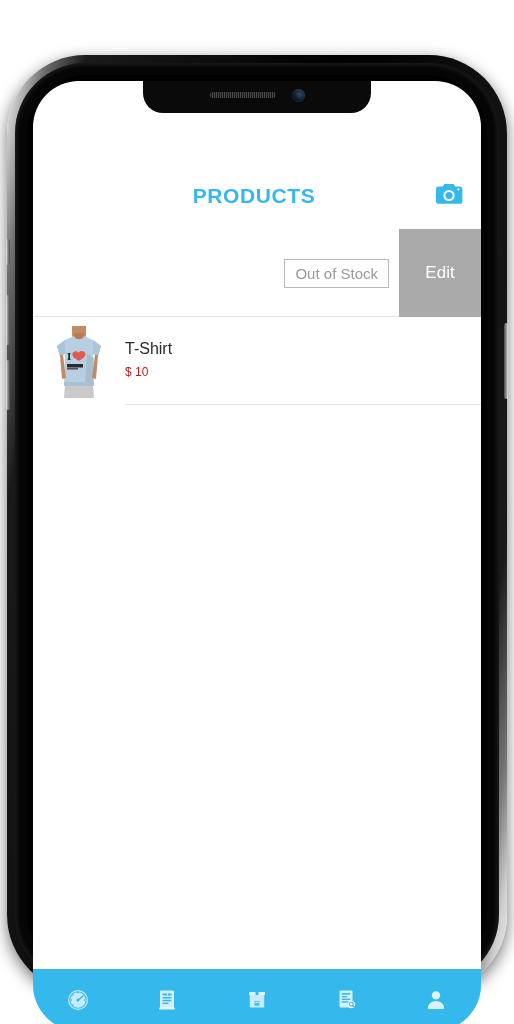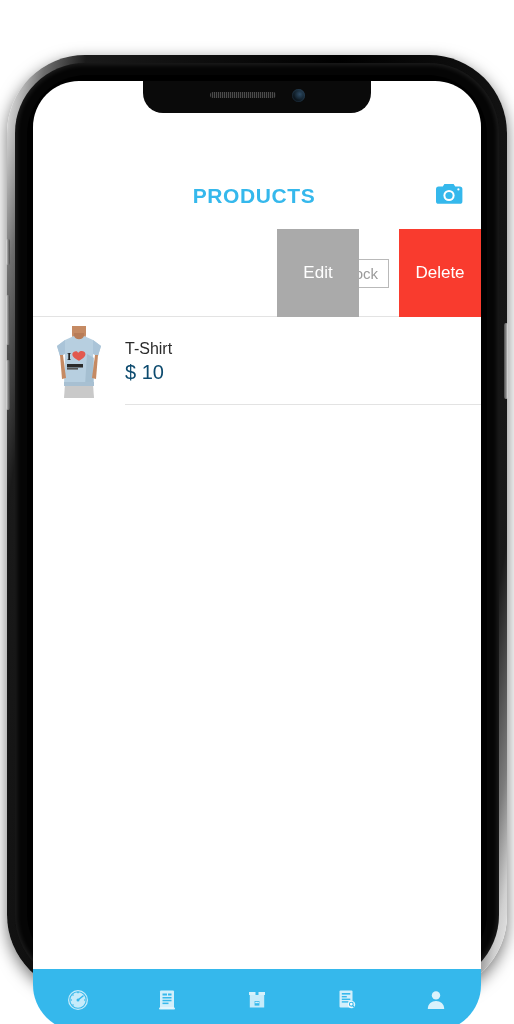--- a/index.html
+++ b/index.html
@@ -189,22 +189,22 @@
     flex: 1;
     min-width: 0;
   }
   .prod-name {
     font-size: 16px;
     color: #2b2b2b;
     line-height: 22px;
     white-space: nowrap;
   }
   .prod-price {
-    font-size: 20px;
-    color: #0c4a6e;
+    font-size: 12px;
+    color: #b91c1c;
     line-height: 24px;
     white-space: nowrap;
   }
 
   .badge {
     flex: none;
     border: 1px solid #5cb85c;
     color: #5cb85c;
     font-size: 15px;
     padding: 5px 18px;
@@ -305,21 +305,20 @@
       <div class="row swiped">
         <div class="row-content">
           <div class="row-info">
             <div class="prod-name">y blue tshirt</div>
           </div>
           <div class="badge oos">Out of Stock</div>
         </div>
         <div class="row-divider"></div>
         <div class="row-actions">
           <button class="action edit">Edit</button>
-          <button class="action delete">Delete</button>
         </div>
       </div>
 
       <div class="row">
         <div class="row-content">
           <div class="thumb">
             <svg width="64" height="74" viewBox="0 0 64 74">
               <rect x="0" y="0" width="64" height="74" fill="#ffffff"></rect>
 
               <path d="M25 2 h14 v9 a7 7 0 0 1 -14 0 z" fill="#c58a63"></path>

